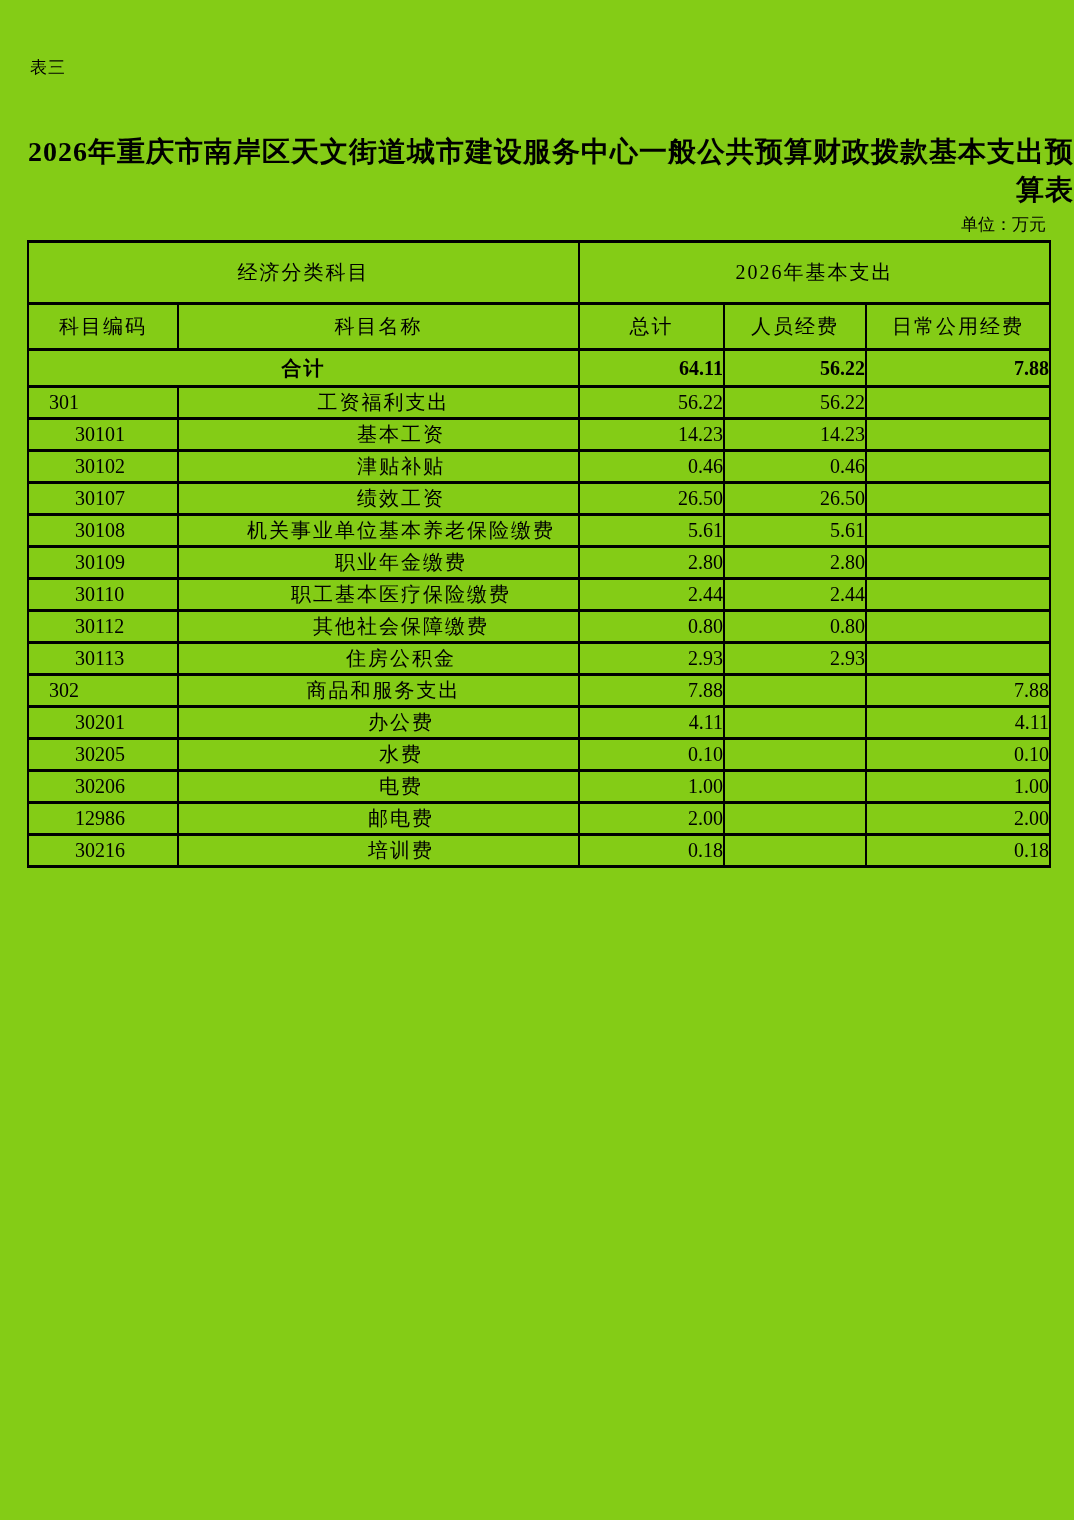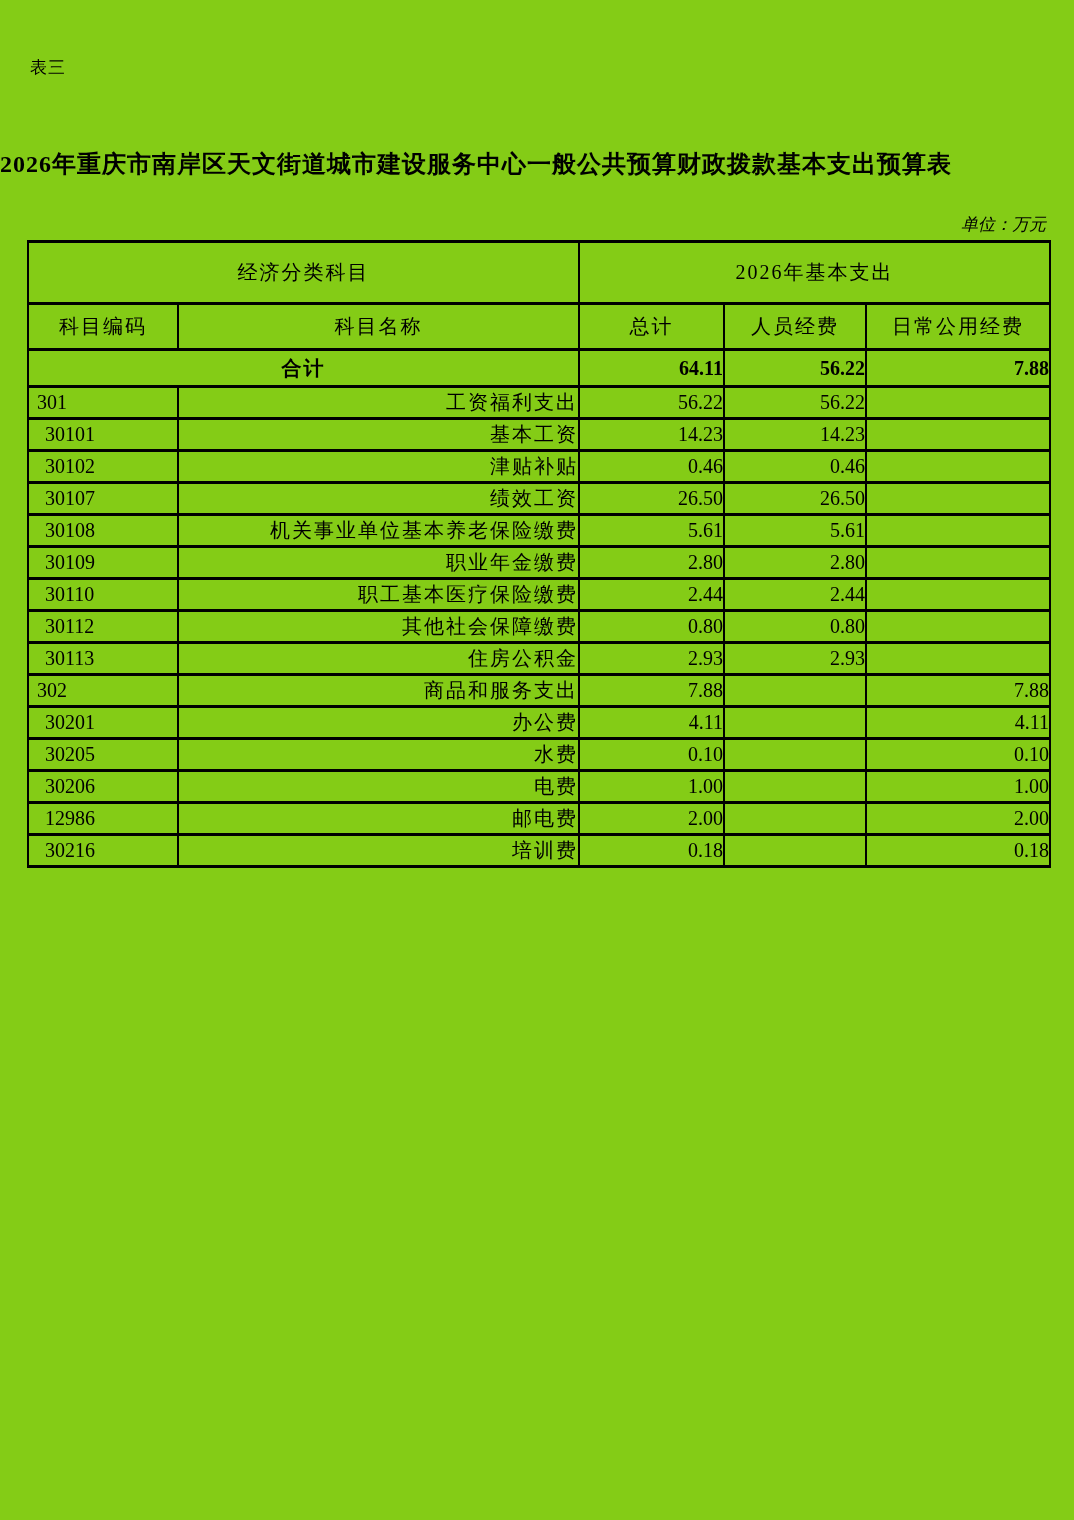--- a/index.html
+++ b/index.html
@@ -16,34 +16,33 @@
   }
   .sheet-label {
     position: absolute;
     left: 30px;
     top: 56px;
     font-size: 17px;
     letter-spacing: 1px;
   }
   .doc-title {
     position: absolute;
-    top: 148px;
+    top: 133px;
     left: 0;
     width: 100%;
-    text-align: left;
-    font-size: 24px;
+    text-align: right;
+    font-size: 28px;
     font-weight: bold;
     letter-spacing: 1px;
   }
   .unit-note {
     position: absolute;
     top: 213px;
     right: 28px;
     font-size: 17px;
-    font-style: italic;
   }
   table.budget {
     position: absolute;
     left: 27px;
     top: 240px;
     width: 1022px;
     border-collapse: collapse;
     table-layout: fixed;
   }
   table.budget td, table.budget th {
@@ -55,23 +54,23 @@
     font-weight: normal;
     vertical-align: middle;
     overflow: hidden;
     white-space: nowrap;
   }
   tr.hdr-group th { height: 62px; text-align: center; letter-spacing: 2px; }
   tr.hdr-cols th { height: 46px; text-align: center; letter-spacing: 2px; }
   tr.row-total td { height: 37px; font-weight: bold; }
   tr.row-total .c-label { text-align: center; letter-spacing: 2px; }
   tr.data-row td { height: 32px; }
-  .c-code { text-align: left; padding-left: 8px; }
-  .c-name { text-align: right; padding-left: 10px; letter-spacing: 2px; }
-  tr.sub .c-code { padding-left: 16px; }
+  .c-code { text-align: left; padding-left: 20px; }
+  .c-name { text-align: center; padding-left: 10px; letter-spacing: 2px; }
+  tr.sub .c-code { padding-left: 46px; }
   tr.sub .c-name { padding-left: 45px; }
   .c-num { text-align: right; }
 </style>
 </head>
 <body>
 
 <div class="page">
 
   <div class="sheet-label">表三</div>
 

